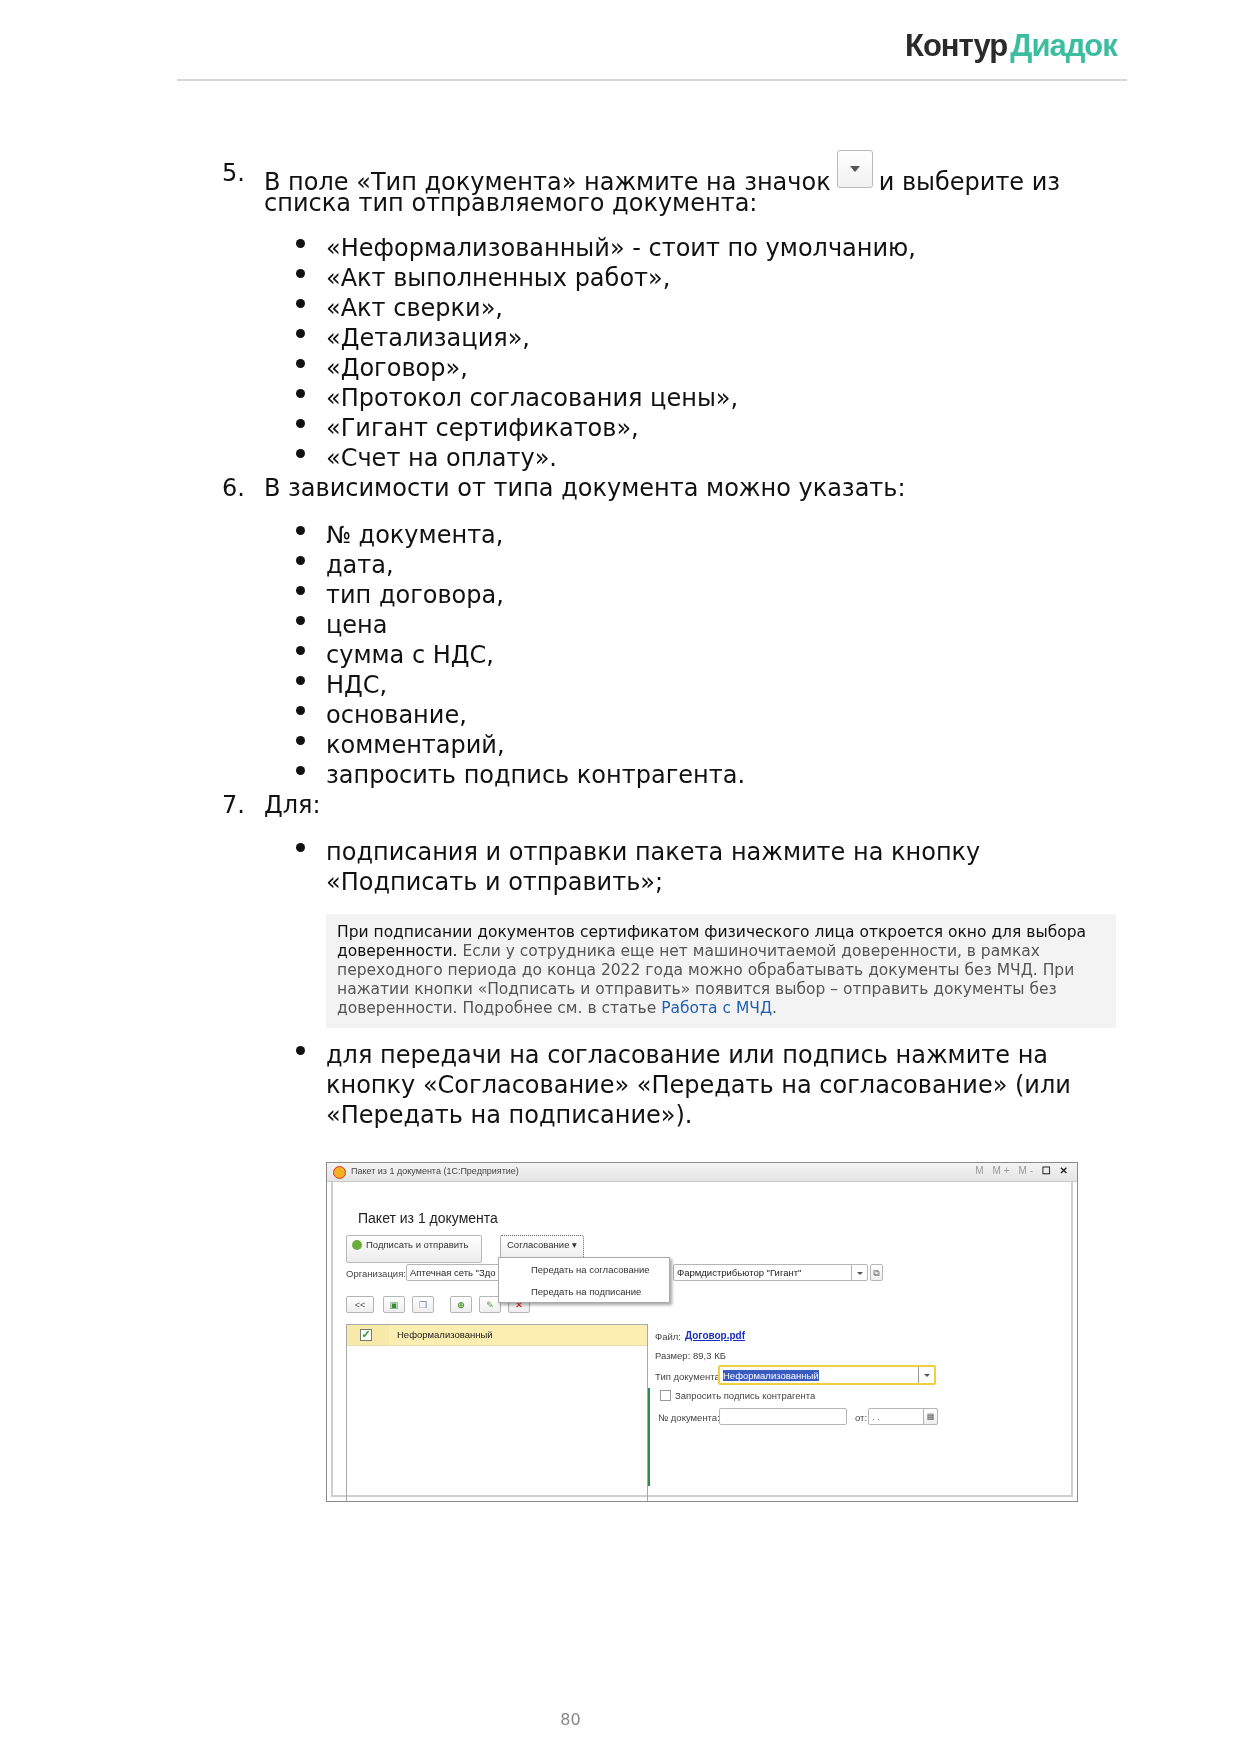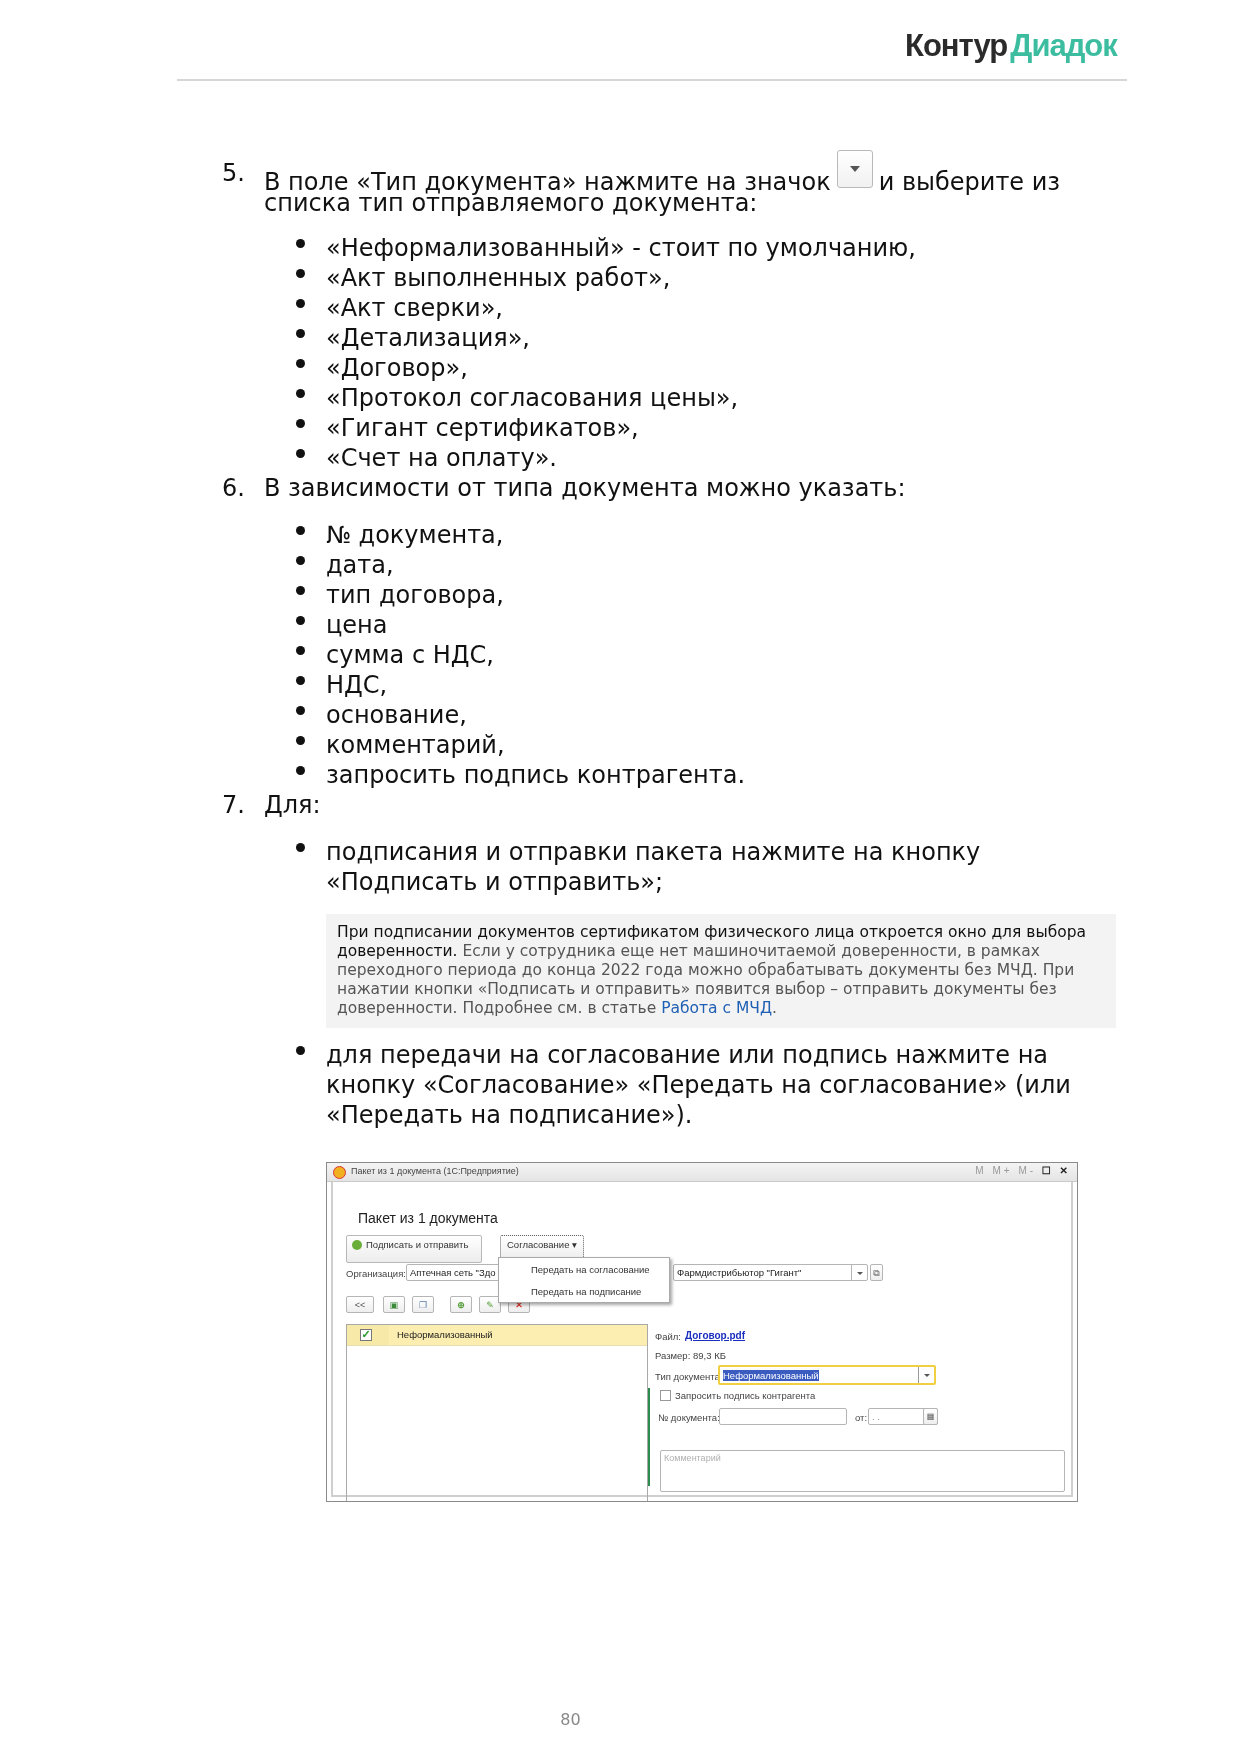--- a/index.html
+++ b/index.html
@@ -201,17 +201,16 @@
     <span class="cb" style="left:327px;top:208px;"></span>
     <span class="lbl" style="left:342px;top:208px;">Запросить подпись контрагента</span>
 
     <span class="lbl" style="left:325px;top:230px;">№ документа:</span>
     <div class="fld" style="left:386px;top:226px;width:128px;"></div>
     <span class="lbl" style="left:522px;top:230px;">от:</span>
     <div class="fld" style="left:535px;top:226px;width:70px;color:#888;">
       <span> .  .</span><span class="sq" style="position:absolute;right:-1px;top:-1px;width:15px;height:17px;font-size:8px;">▦</span>
     </div>
 
-    <div class="comment">Комментарий</div>
   </div>
 </div>
 
 <div class="page-num">80</div>
 
 </body></html>

